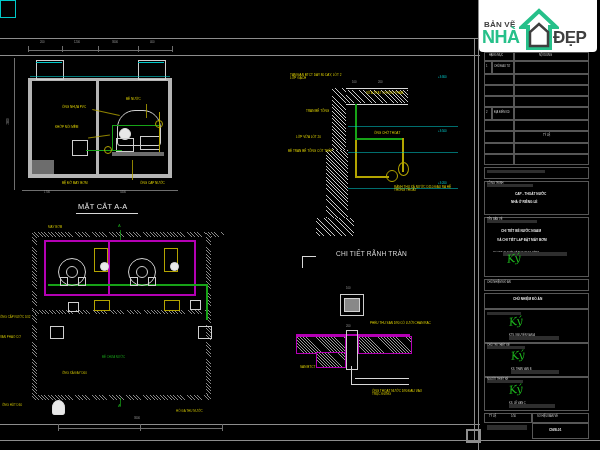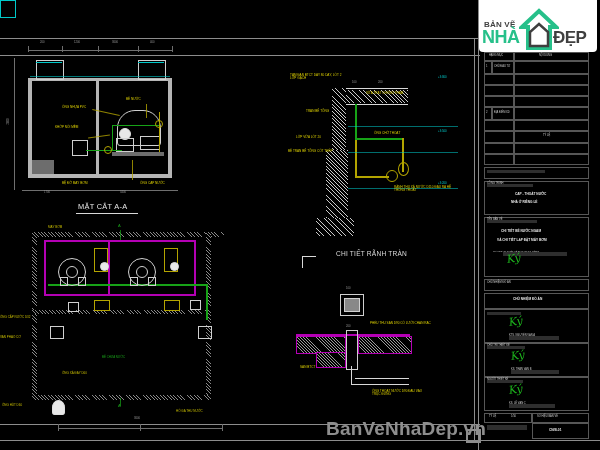--- a/index.html
+++ b/index.html
@@ -352,16 +352,15 @@
   <div class="logo">
     <div class="logo-ban">BẢN VẼ</div>
     <div class="logo-nh">NHÀ</div>
     <div class="logo-dep">ĐẸP</div>
     <svg class="logo-house" viewBox="0 0 40 42">
       <path d="M20 3 L37 19 L31 19 L31 40 L9 40 L9 19 L3 19 Z" fill="none" stroke="#27c08a" stroke-width="4"></path>
       <path d="M20 16 L29 24 L29 38 L11 38 L11 24 Z" fill="#ffffff" stroke="#3f3f3f" stroke-width="2.5"></path>
     </svg>
   </div>
 
-  <div class="wm">BanVeNhaDep.vn</div>
   <div class="wm-sq"></div>
 
 </div>
 
 </body></html>

